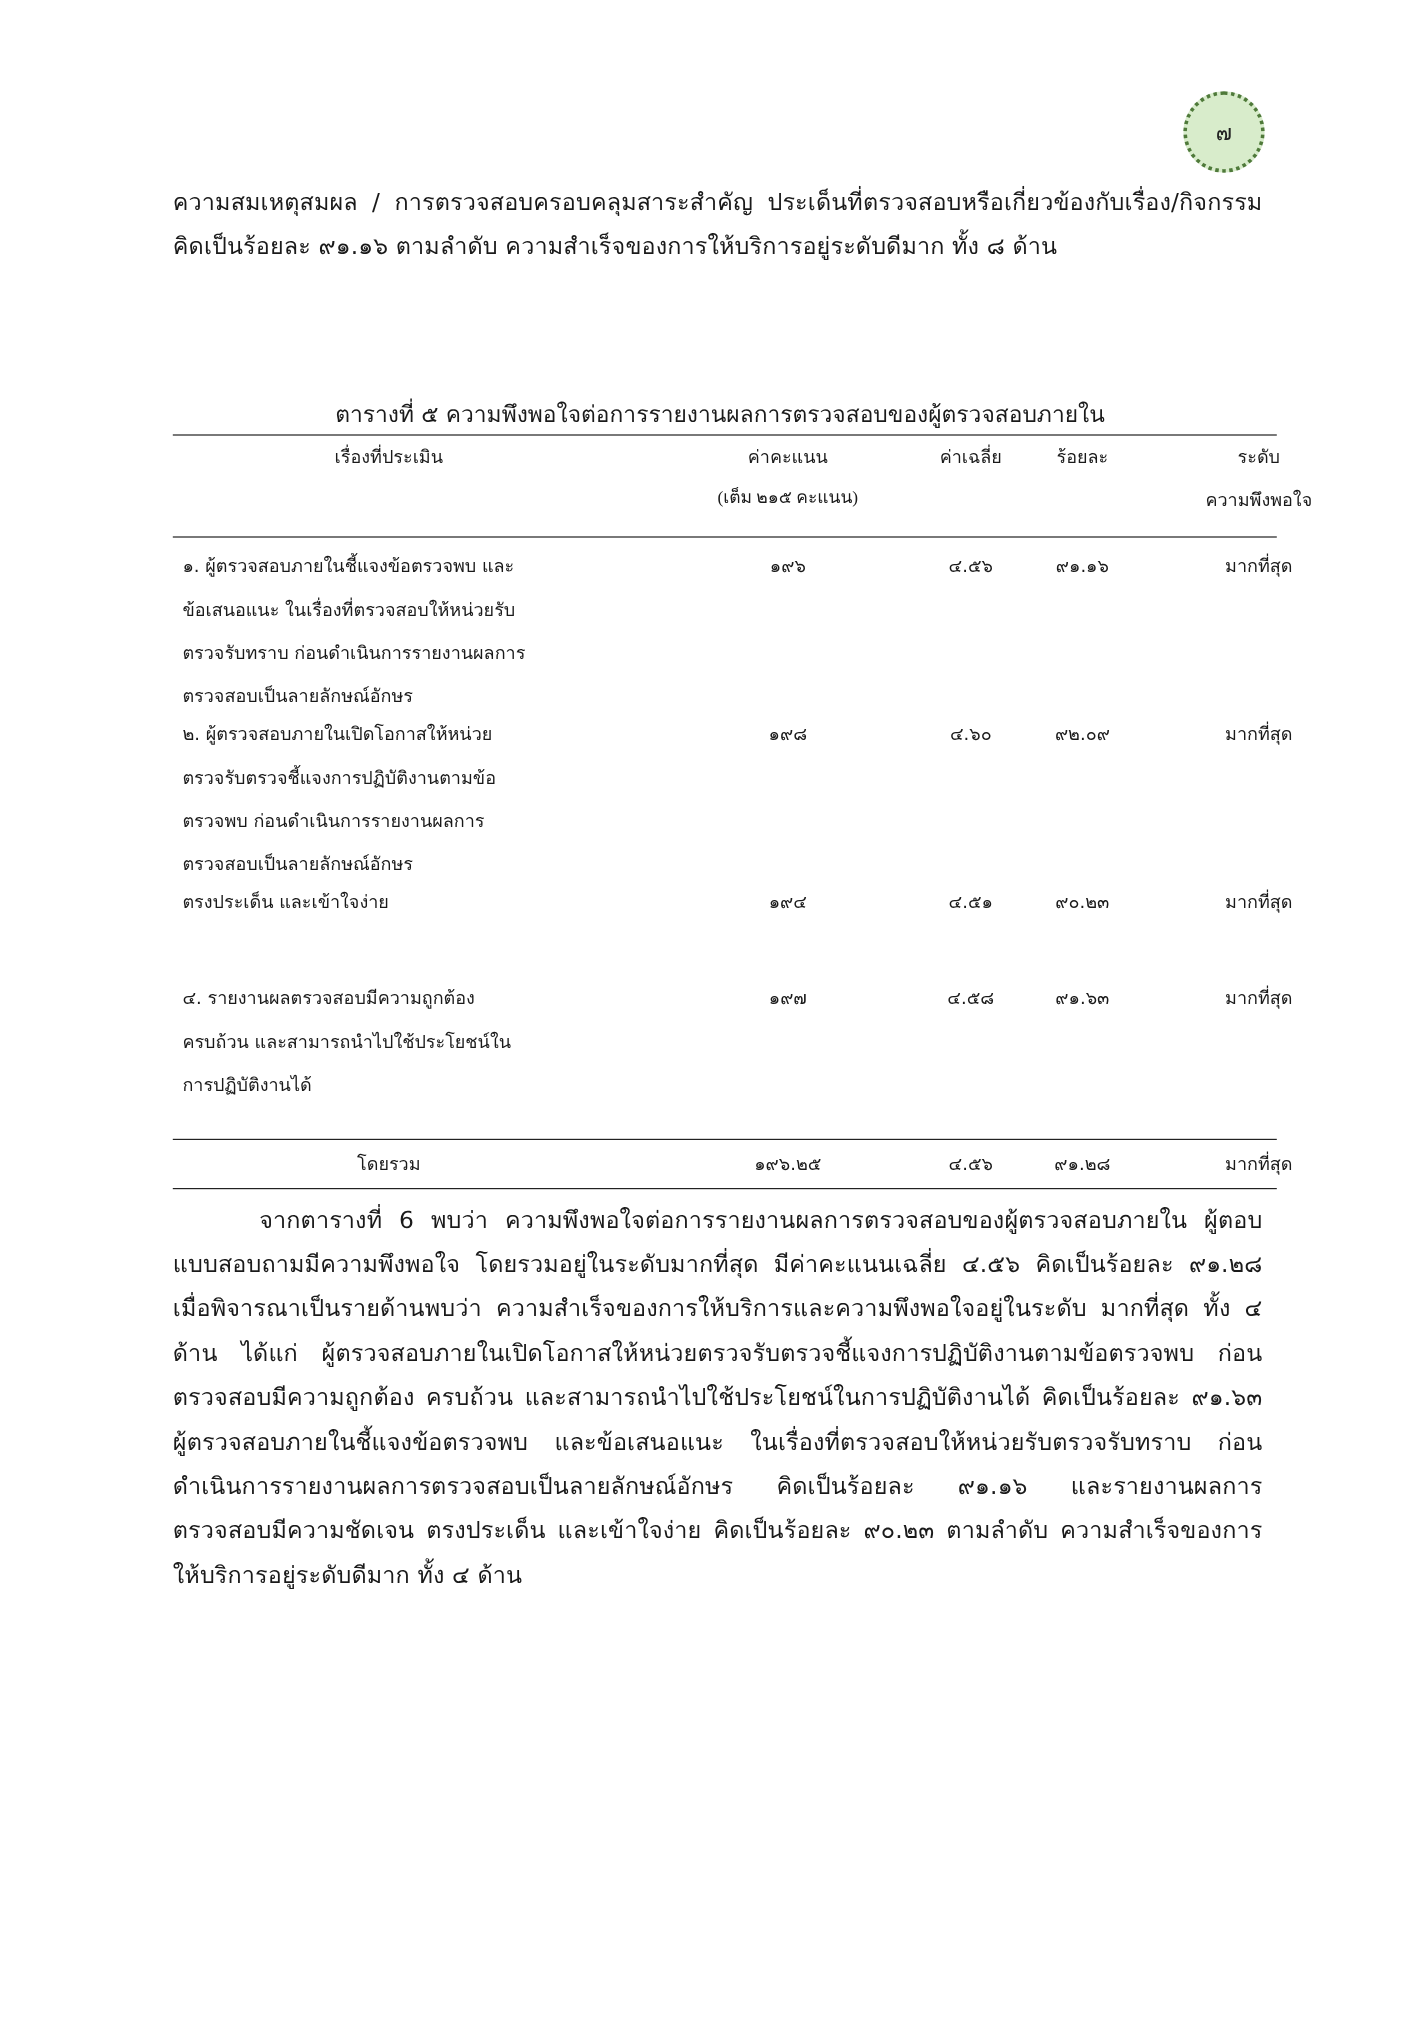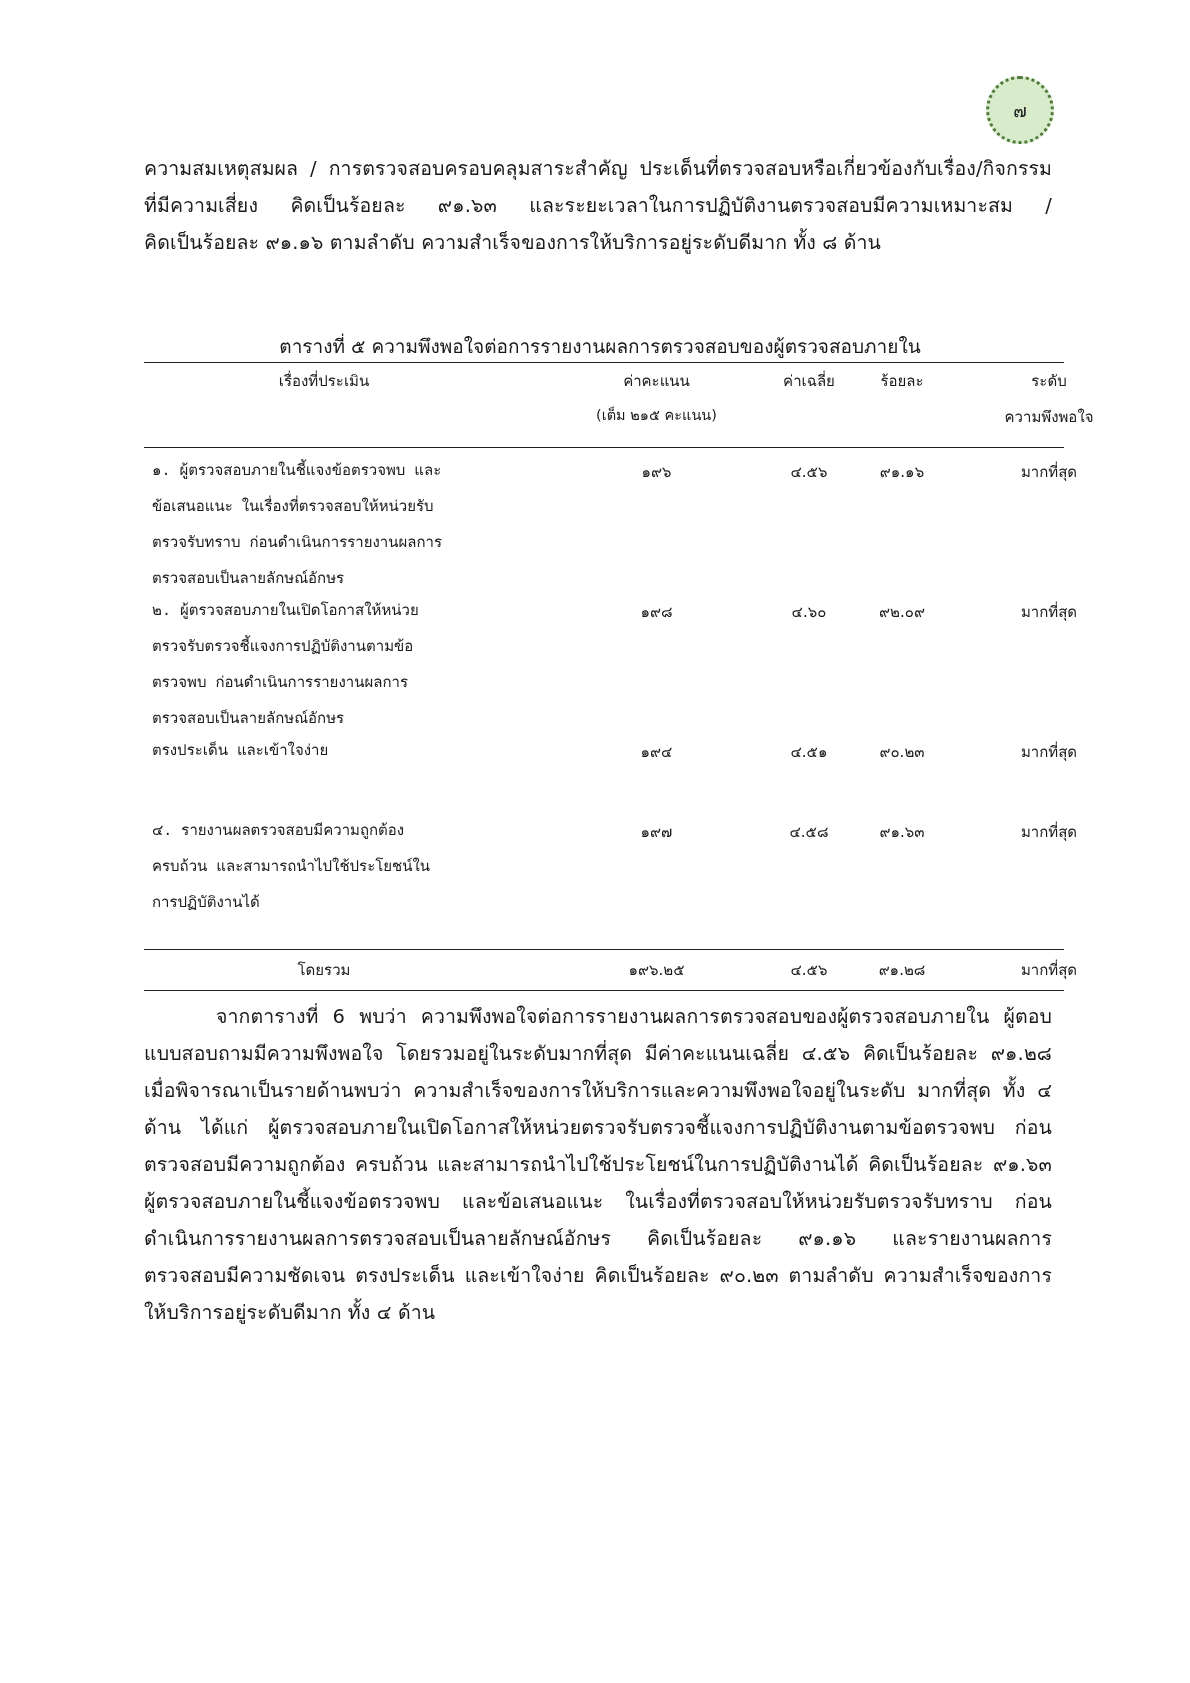--- a/index.html
+++ b/index.html
@@ -30,37 +30,36 @@
     border-top: 1.5px solid #222;
   }
   .tbl .row { position: relative; }
   .tbl .hdr { height: 84px; border-bottom: 1.5px solid #222; }
   .cell { position: absolute; font-size: 15px; line-height: 36px; }
   .c-topic { left: 8px; width: 390px; }
   .c-score { left: 405px; width: 215px; text-align: center; }
   .c-mean { left: 555px; width: 220px; text-align: center; }
   .c-pct { left: 658px; width: 200px; text-align: center; }
   .c-level { left: 810px; width: 190px; text-align: center; }
-  .hdr .sub { font-size: 14.5px; }
+  .hdr .sub { font-size: 14.5px; font-family: Liberation Serif, serif; }
   .tbl .body-row { }
   .tbl .total { border-top: 1.5px solid #222; border-bottom: 1.5px solid #222; height: 40px; }
-  .topic-text { display: block; white-space: nowrap; font-family: Liberation Mono, monospace; }
+  .topic-text { display: block; white-space: nowrap; }
   .p2 { top: 998px; }
   .indent { padding-left: 72px; }
 </style>
 </head>
 <body>
 
 <div class="page-badge">
   <span>๗</span>
 </div>
 
 <div class="para p1">
   <span class="line">ความสมเหตุสมผล / การตรวจสอบครอบคลุมสาระสำคัญ ประเด็นที่ตรวจสอบหรือเกี่ยวข้องกับเรื่อง/กิจกรรม</span>
-  <span class="line">ที่มีความเสี่ยง คิดเป็นร้อยละ ๙๑.๖๓   และระยะเวลาในการปฏิบัติงานตรวจสอบมีความเหมาะสม /</span>
   <span class="line last">คิดเป็นร้อยละ ๙๑.๑๖  ตามลำดับ ความสำเร็จของการให้บริการอยู่ระดับดีมาก ทั้ง ๘ ด้าน</span>
 </div>
 
 <div class="table-title">ตารางที่ ๕ ความพึงพอใจต่อการรายงานผลการตรวจสอบของผู้ตรวจสอบภายใน</div>
 
 <div class="tbl">
   <div class="row hdr">
     <div class="cell c-topic" style="top:0; text-align:center; left:0; width:360px;">เรื่องที่ประเมิน</div>
     <div class="cell c-score" style="top:0;">ค่าคะแนน</div>
     <div class="cell c-score sub" style="top:34px;">(เต็ม ๒๑๕ คะแนน)</div>

